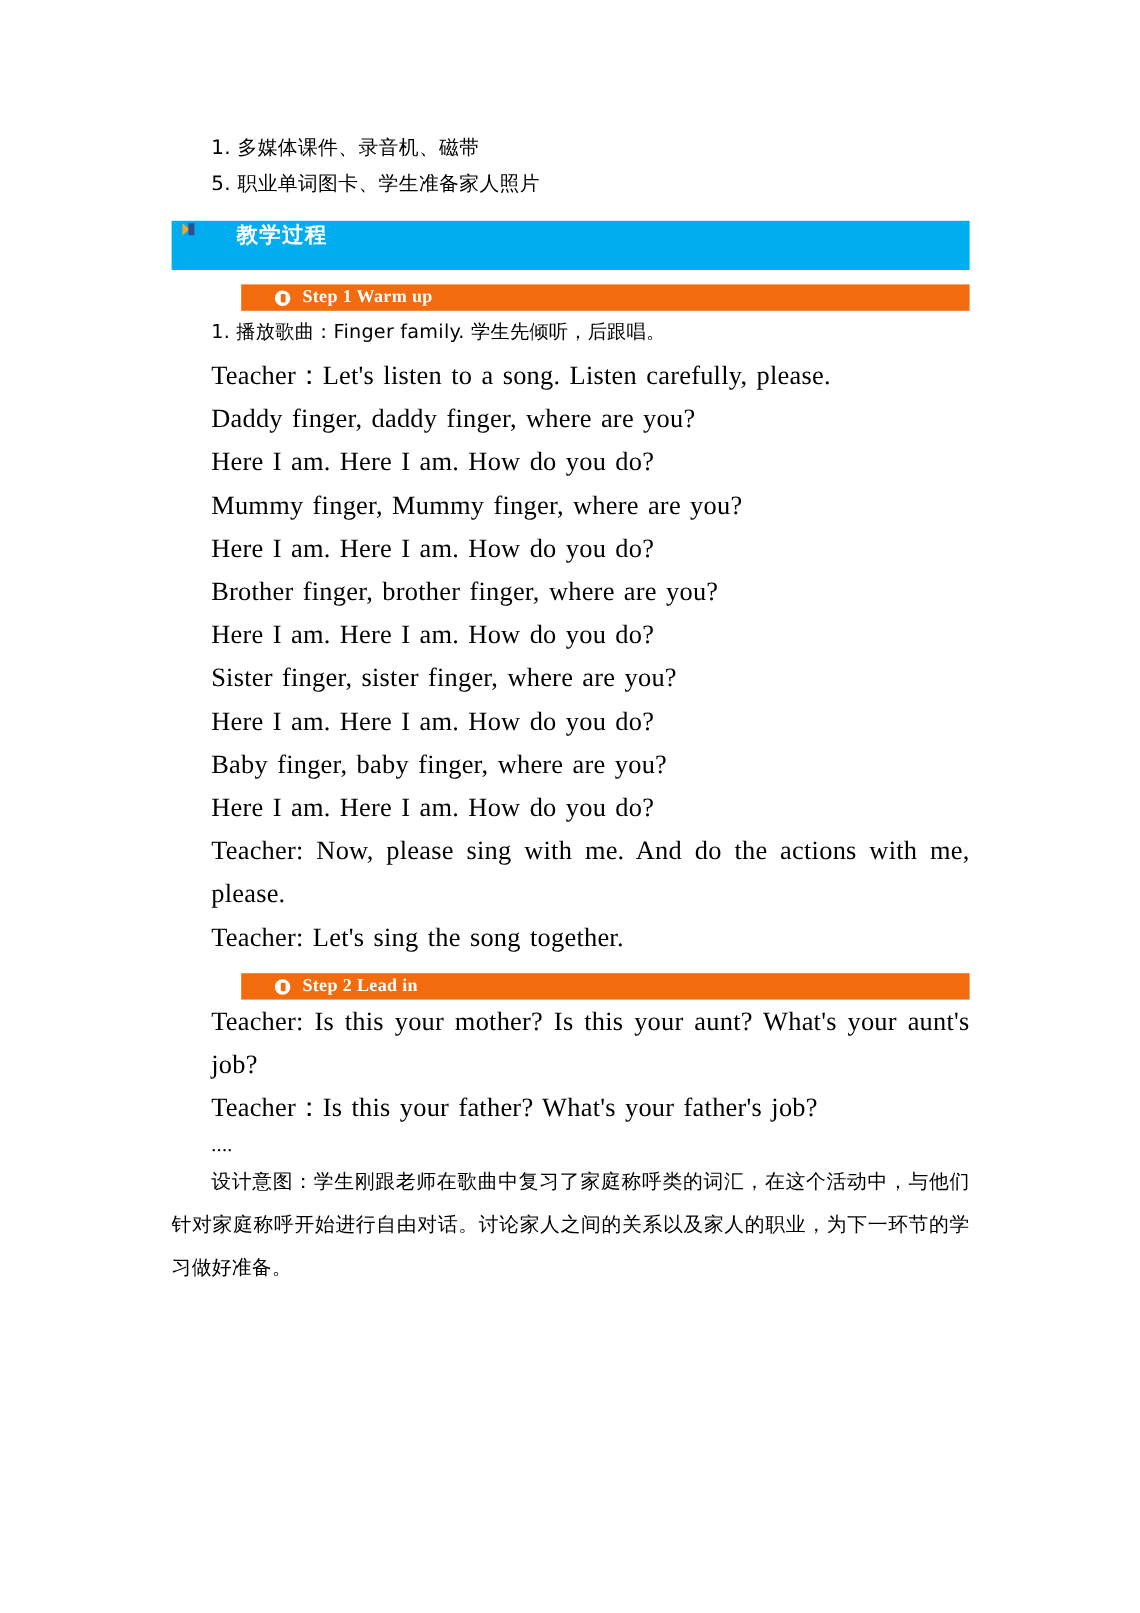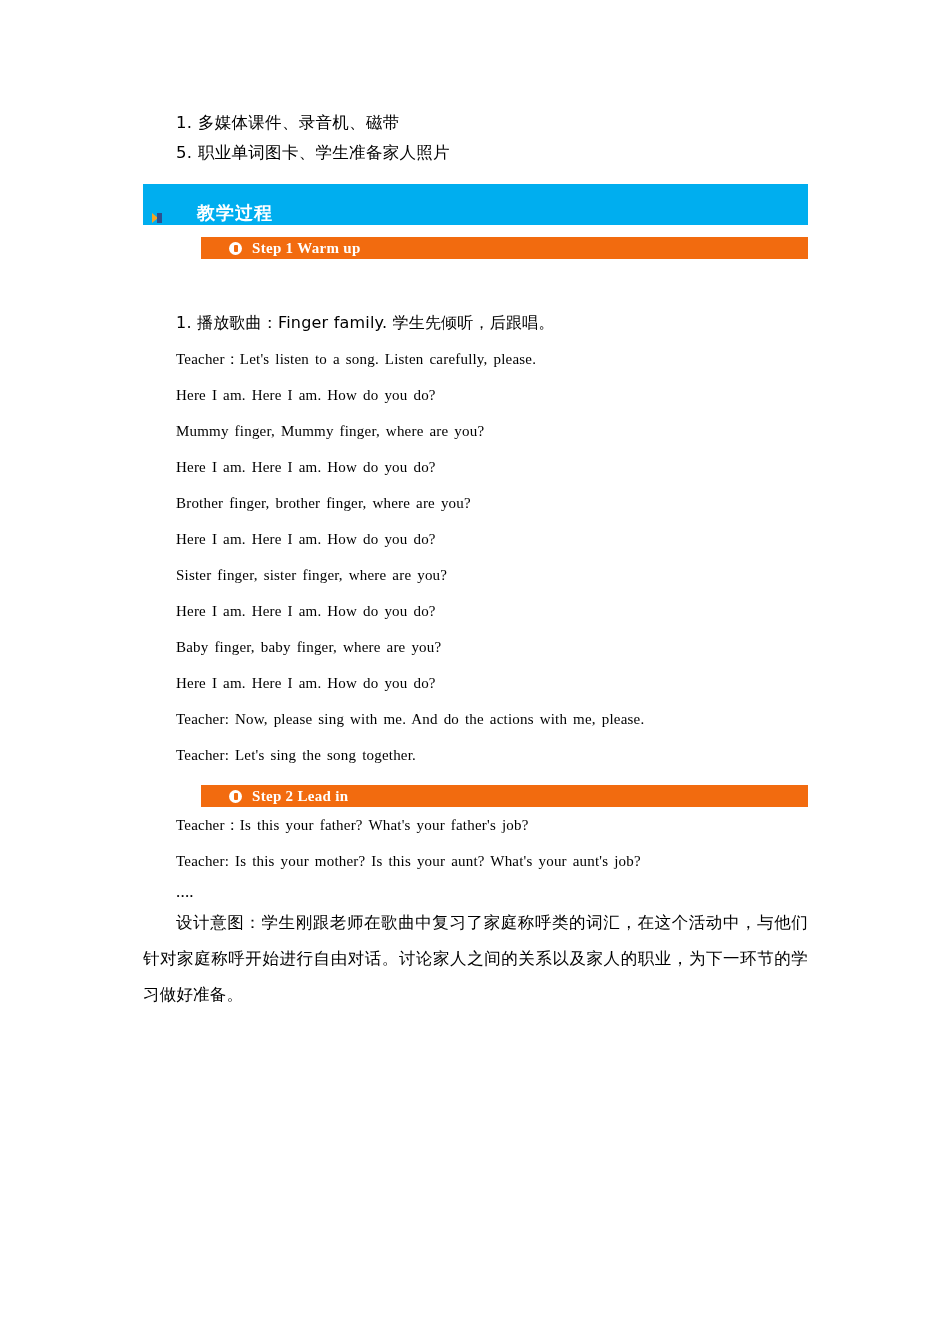--- a/index.html
+++ b/index.html
@@ -39,21 +39,21 @@
     letter-spacing: 0.3px;
     white-space: nowrap;
   }
 
   
   .banner-blue {
     margin-top: 16px;
     height: 41px;
     background: #00AEEF;
     display: flex;
-    align-items: flex-end;
+    align-items: flex-start;
     position: relative;
   }
   .banner-blue .bullet-icon {
     width: 14px;
     height: 14px;
     margin-left: 8px;
     margin-right: 10px;
     position: relative;
     flex: 0 0 auto;
   }
@@ -129,25 +129,24 @@
   
   .para {
     font-family: "DejaVu Sans", sans-serif;
     font-size: 16px;
     line-height: 36px;
     text-align: justify;
     letter-spacing: 0.2px;
   }
   .para.indent {
     padding-left: 33px;
-    margin-top: 46px;
   }
   .para.eng {
     font-family: "Liberation Serif", serif;
-    font-size: 15px;
+    font-size: 22px;
     word-spacing: 2px;
   }
   .para.eng.ind {
     padding-left: 33px;
   }
   .para.cn {
     font-family: "DejaVu Sans", sans-serif;
     font-size: 16.5px;
     line-height: 36px;
     text-indent: 33px;
@@ -174,37 +173,38 @@
       <span class="banner-text">教学过程</span>
     </div>
 
     <div class="banner-orange">
       <span class="gear-icon"></span>
       <span class="step-text">Step 1 Warm up</span>
     </div>
 
     <div class="para indent">1. 播放歌曲：Finger family. 学生先倾听，后跟唱。</div>
     <div class="para eng ind">Teacher：Let's listen to a song. Listen carefully, please.</div>
+    <div class="para eng ind">Daddy finger, daddy finger, where are you?</div>
     <div class="para eng ind">Here I am. Here I am. How do you do?</div>
     <div class="para eng ind">Mummy finger, Mummy finger, where are you?</div>
     <div class="para eng ind">Here I am. Here I am. How do you do?</div>
     <div class="para eng ind">Brother finger, brother finger, where are you?</div>
     <div class="para eng ind">Here I am. Here I am. How do you do?</div>
     <div class="para eng ind">Sister finger, sister finger, where are you?</div>
     <div class="para eng ind">Here I am. Here I am. How do you do?</div>
     <div class="para eng ind">Baby finger, baby finger, where are you?</div>
     <div class="para eng ind">Here I am. Here I am. How do you do?</div>
     <div class="para eng ind">Teacher: Now, please sing with me. And do the actions with me, please.</div>
     <div class="para eng ind">Teacher: Let's sing the song together.</div>
 
     <div class="banner-orange">
       <span class="gear-icon"></span>
       <span class="step-text">Step 2 Lead in</span>
     </div>
 
+    <div class="para eng ind">Teacher: Is this your mother? Is this your aunt? What's your aunt's job?</div>
     <div class="para eng ind">Teacher：Is this your father? What's your father's job?</div>
-    <div class="para eng ind">Teacher: Is this your mother? Is this your aunt? What's your aunt's job?</div>
     <div class="para dots">....</div>
     <div class="para cn">设计意图：学生刚跟老师在歌曲中复习了家庭称呼类的词汇，在这个活动中，与他们针对家庭称呼开始进行自由对话。讨论家人之间的关系以及家人的职业，为下一环节的学习做好准备。</div>
 
 
   </div>
 </div>
 
 </body></html>

